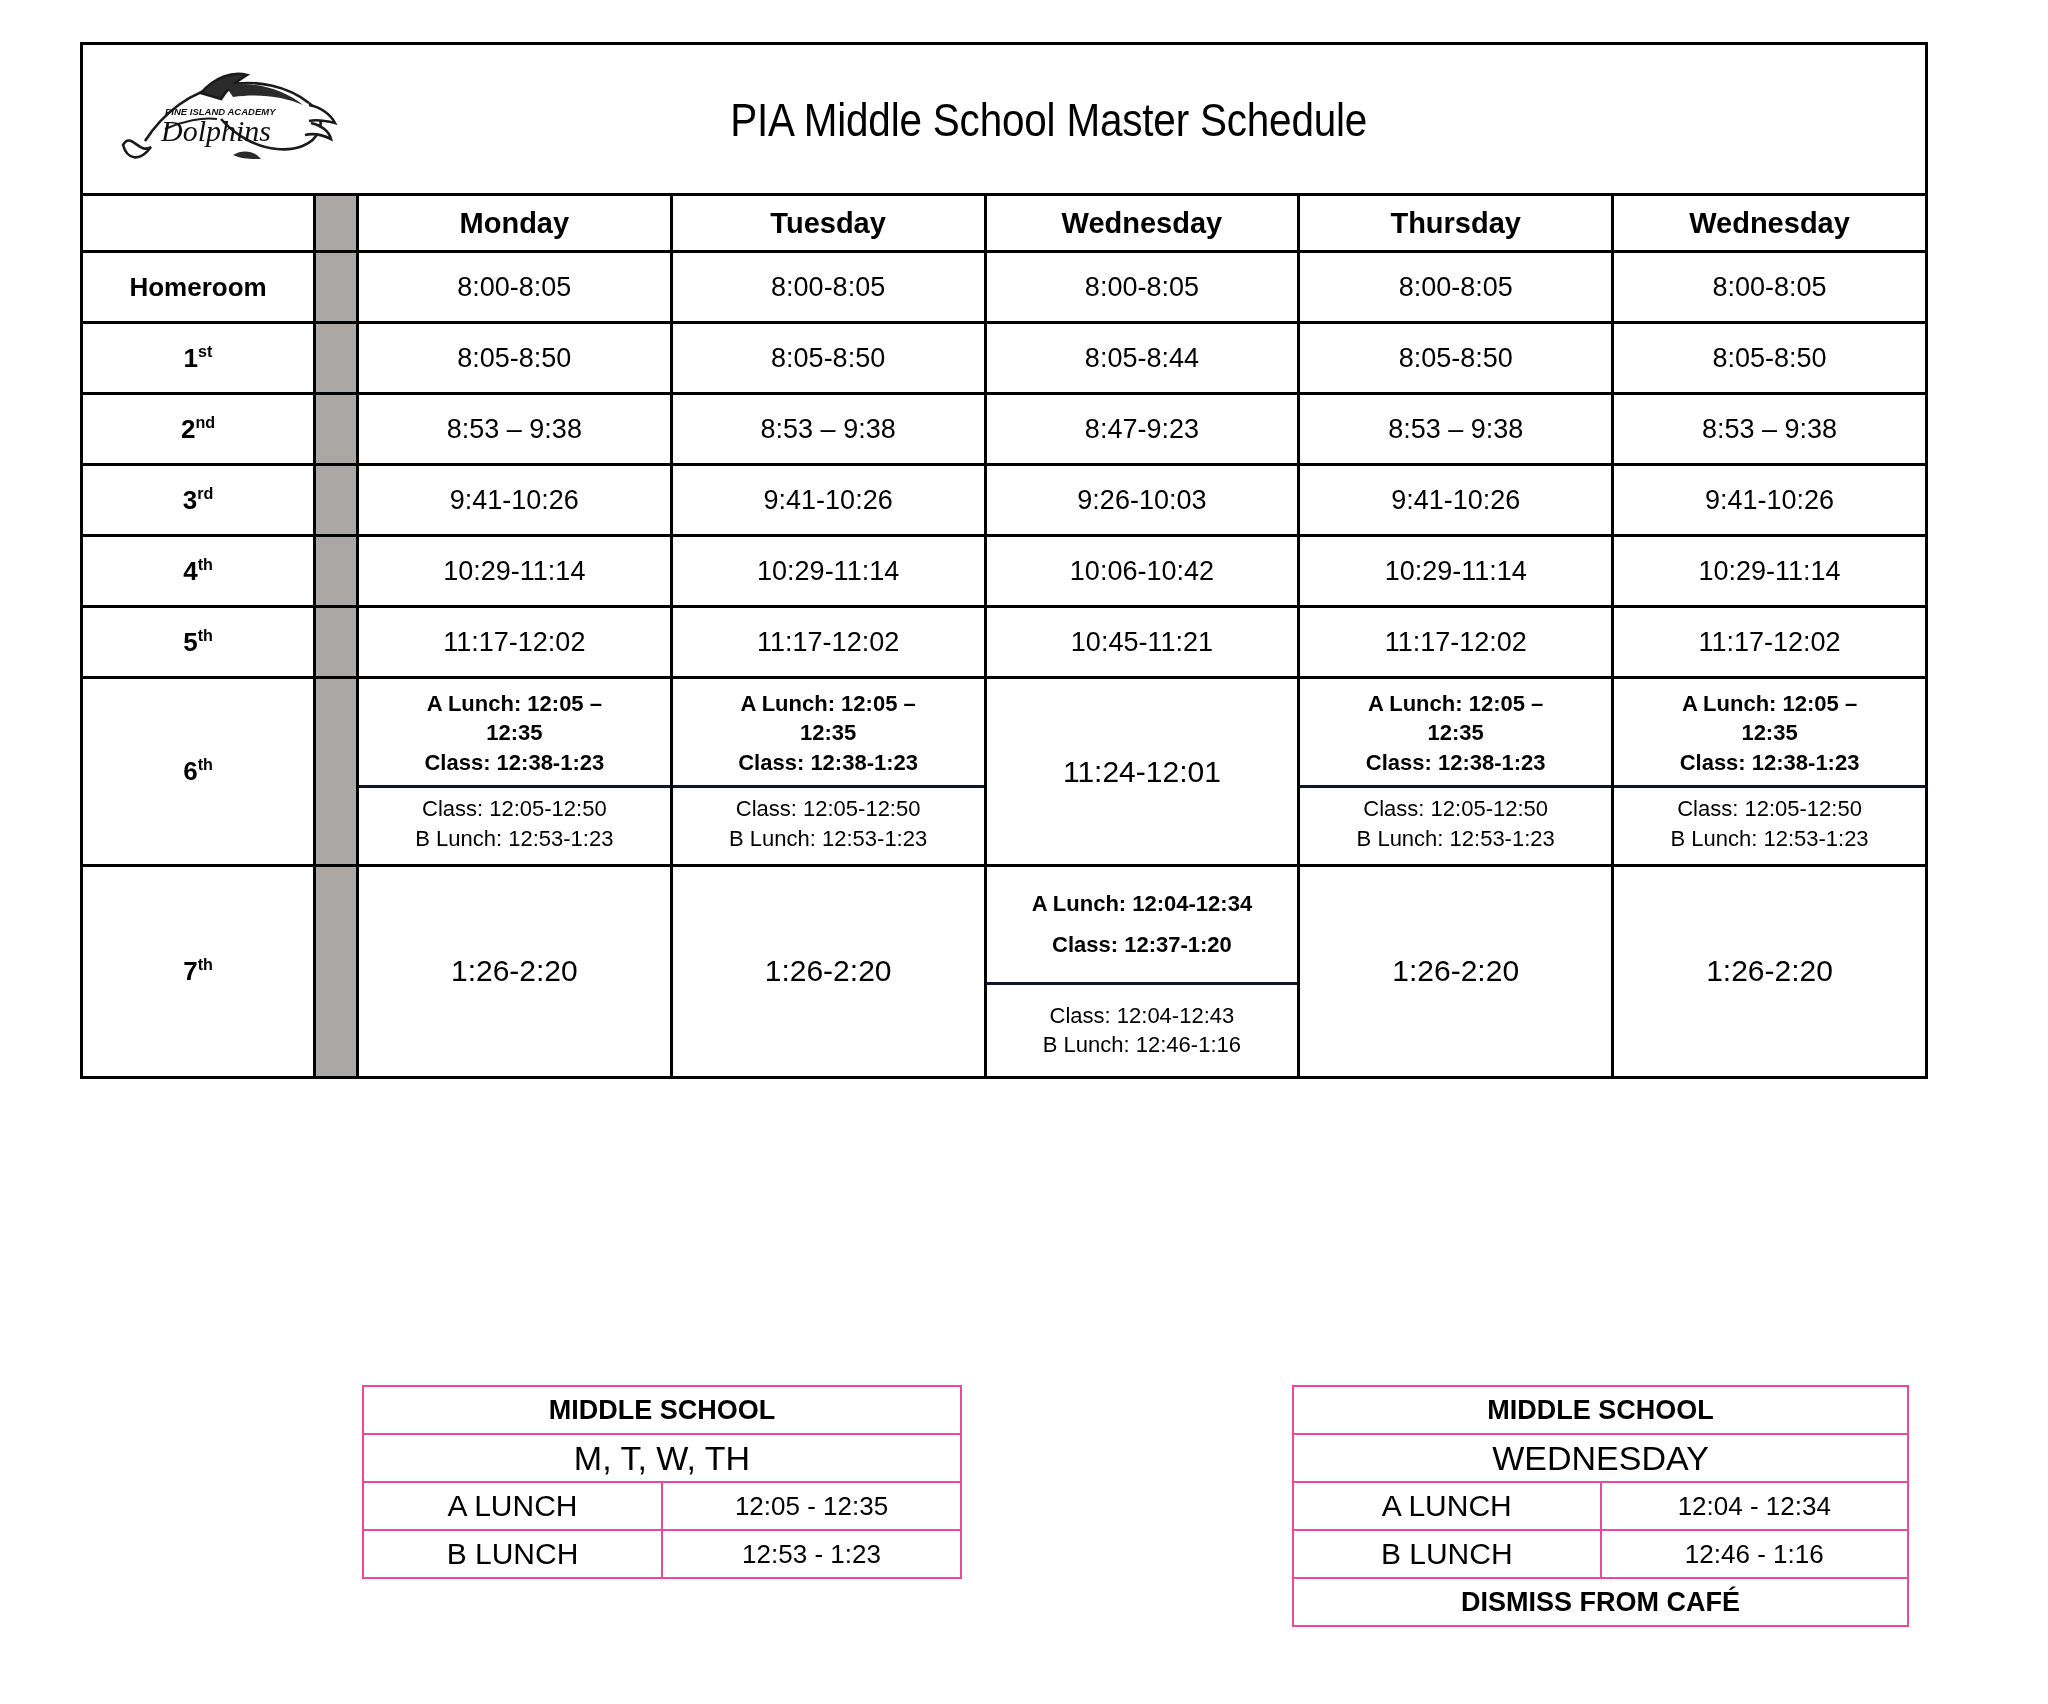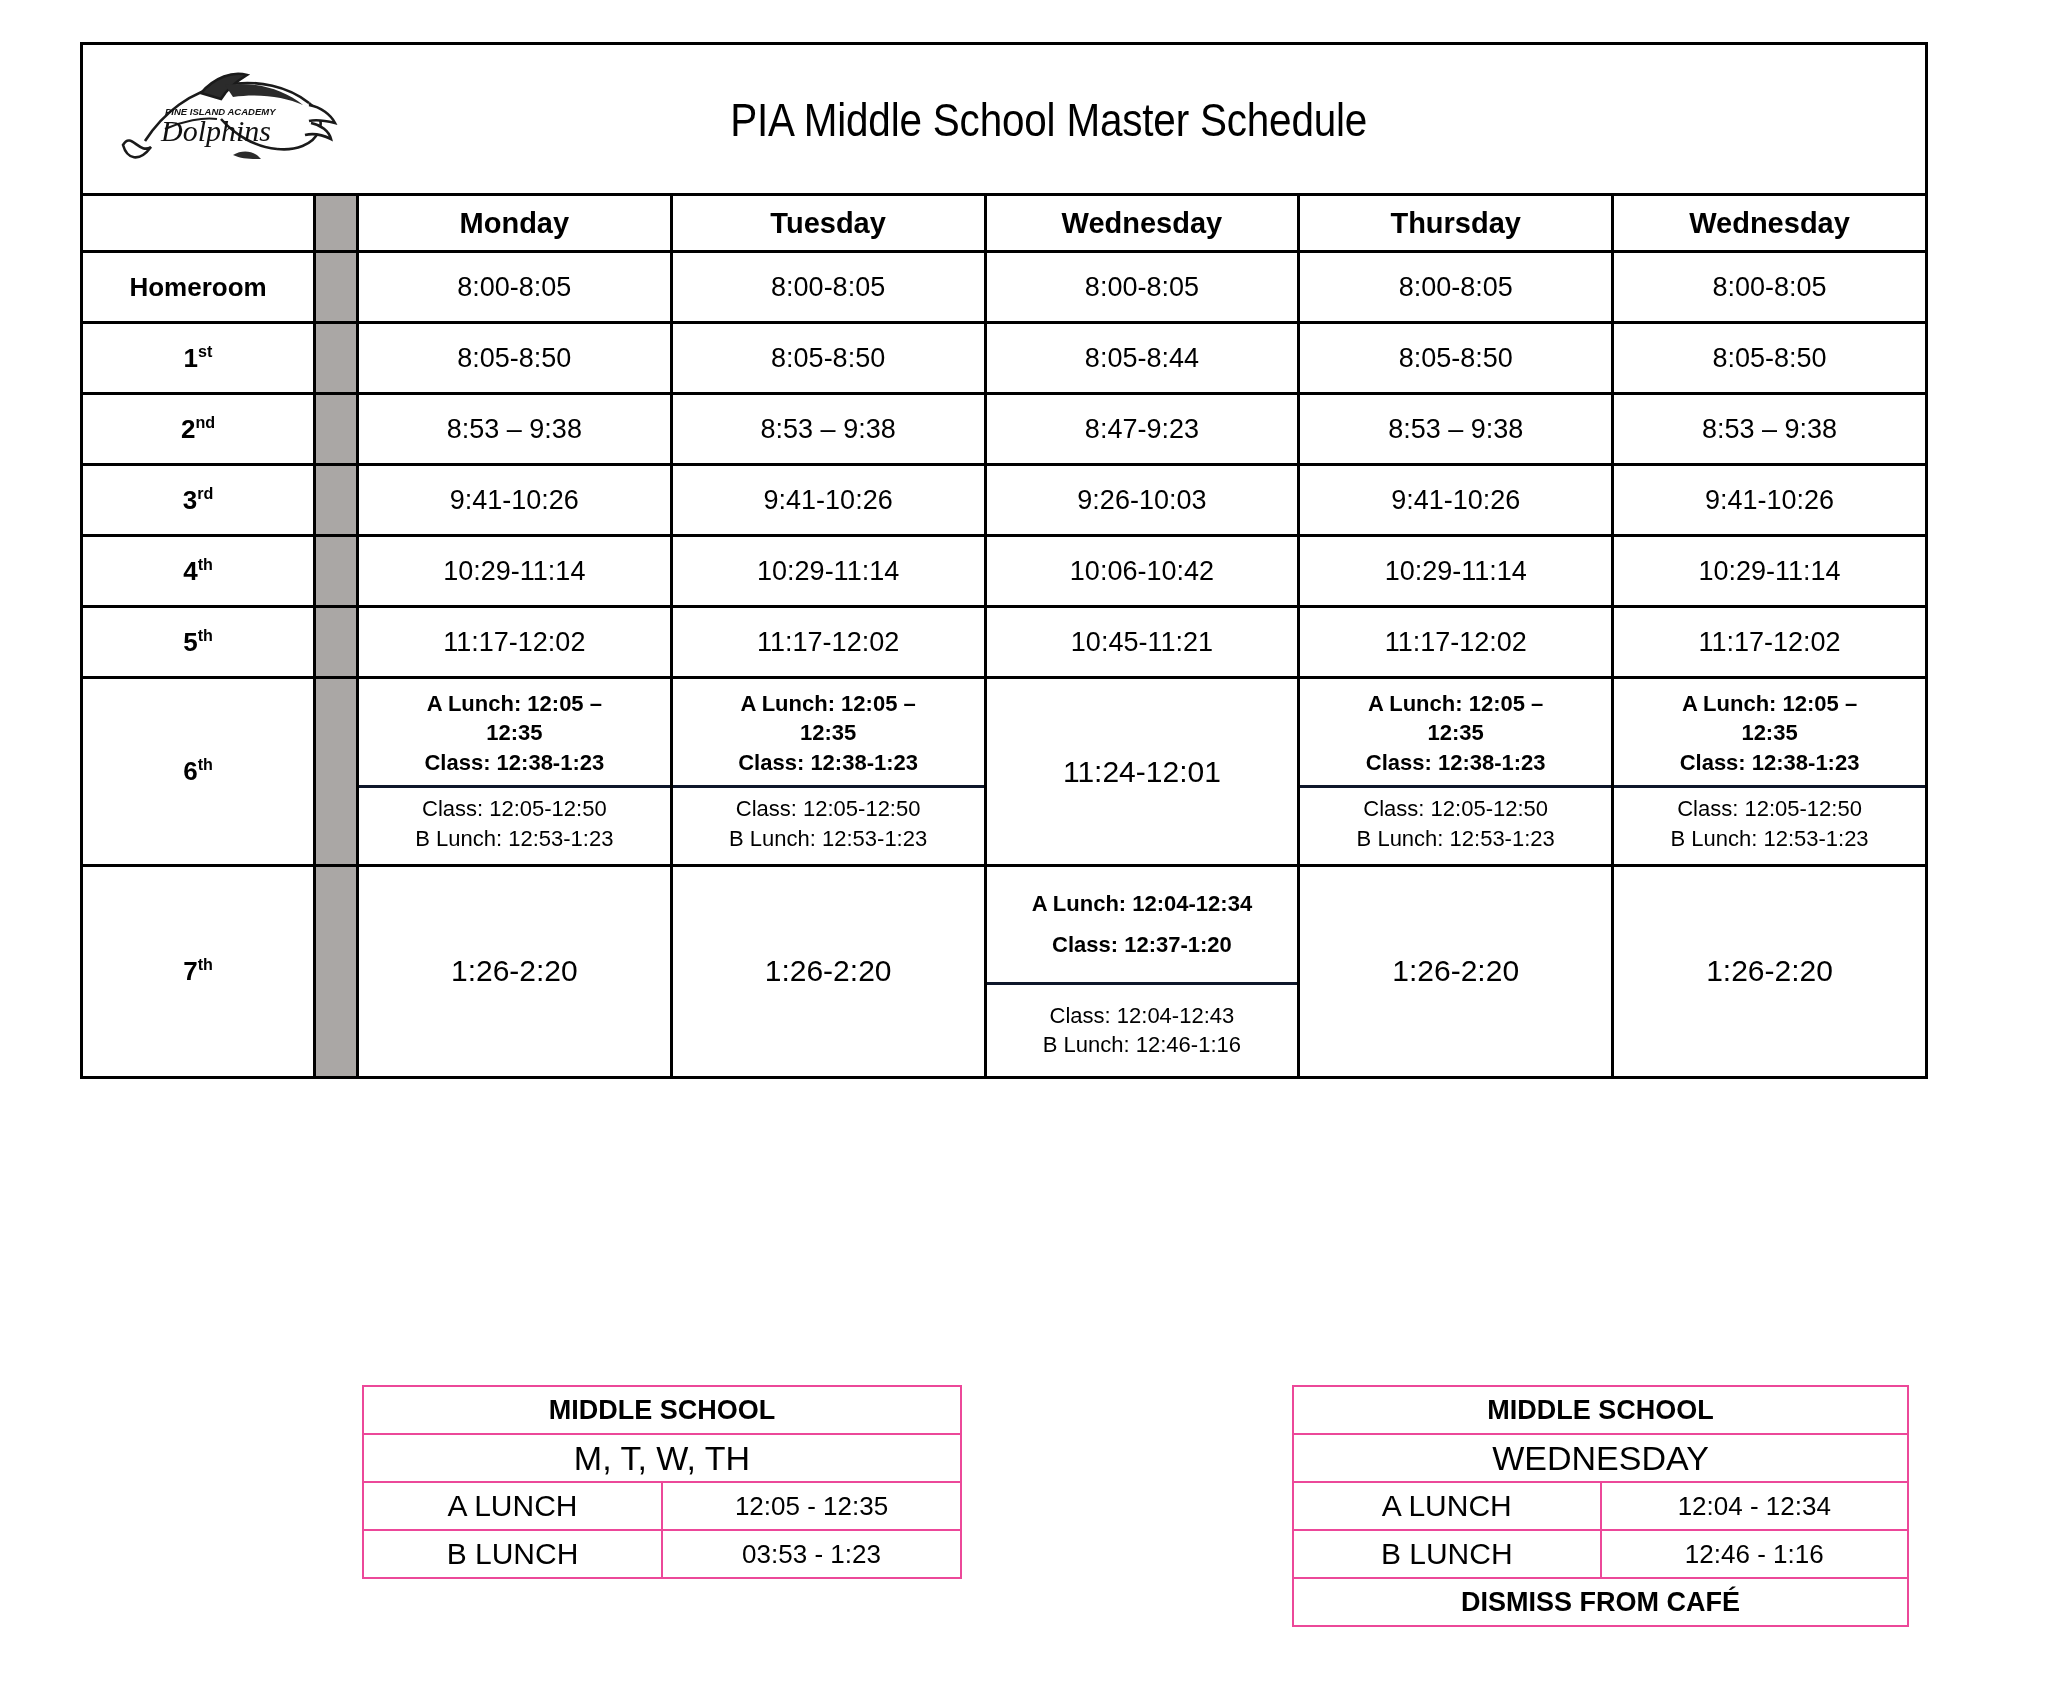--- a/index.html
+++ b/index.html
@@ -386,21 +386,21 @@
         </tr>
         <tr>
           <td class="lunch-sub" colspan="2">M, T, W, TH</td>
         </tr>
         <tr>
           <td class="lunch-name">A LUNCH</td>
           <td class="lunch-time">12:05 - 12:35</td>
         </tr>
         <tr>
           <td class="lunch-name">B LUNCH</td>
-          <td class="lunch-time">03:53 - 1:23</td>
+          <td class="lunch-time">12:53 - 1:23</td>
         </tr>
       </tbody>
     </table>
   </div>
 
   <div class="lunch-right">
     <table class="lunch">
       <tbody>
         <tr>
           <td class="lunch-head" colspan="2">MIDDLE SCHOOL</td>

